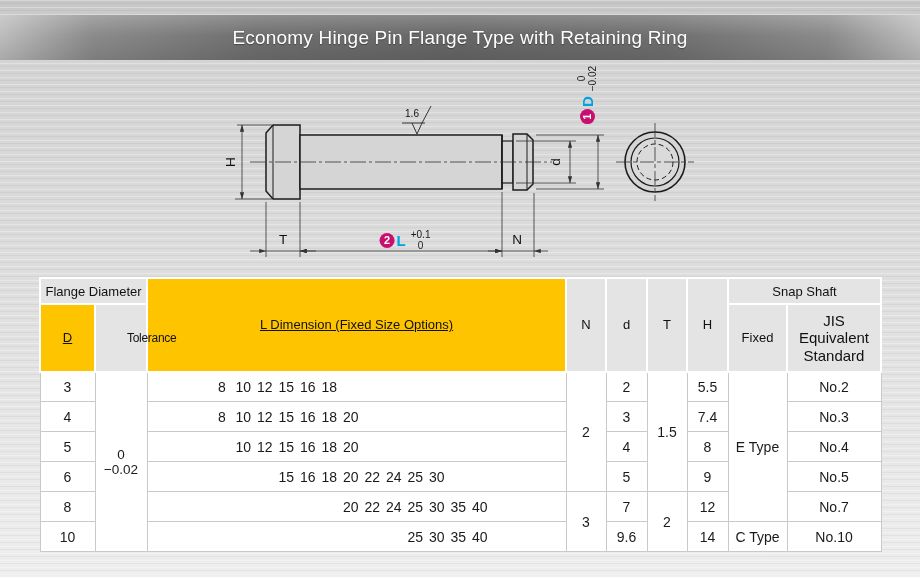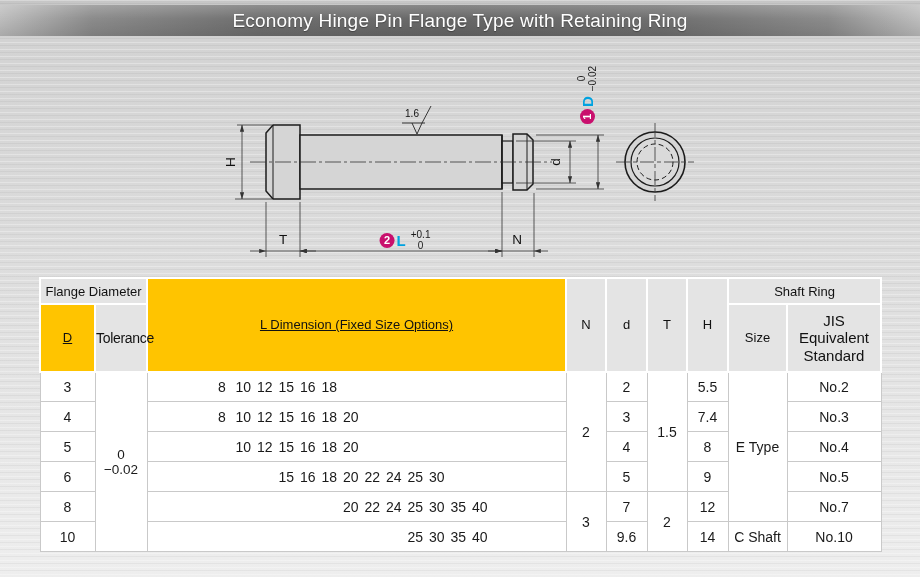--- a/index.html
+++ b/index.html
@@ -7,21 +7,21 @@
     font-family:"Liberation Sans","DejaVu Sans",sans-serif;
     background:
       repeating-linear-gradient(180deg,
         rgba(255,255,255,.30) 0 1px, rgba(255,255,255,0) 1px 3px,
         rgba(0,0,0,.045) 3px 4px, rgba(0,0,0,0) 4px 7px),
       linear-gradient(180deg,#c6c6c6 0,#d3d3d3 7%,#dbdbdb 40%,#e6e6e6 72%,#eeeeee 100%);
   }
   .page{position:absolute;inset:0;}
 
   
-  .banner{position:absolute;left:0;top:5px;width:920px;height:31px;
+  .banner{position:absolute;left:0;top:15px;width:920px;height:45px;
     background:
       linear-gradient(180deg,rgba(255,255,255,.22) 0,rgba(255,255,255,0) 45%,rgba(0,0,0,.10) 100%),
       linear-gradient(90deg,#bdbdbd 0%,#8b8b8b 10%,#6f6f6f 28%,#676767 50%,#6f6f6f 72%,#8b8b8b 90%,#bdbdbd 100%);
     display:flex;align-items:center;justify-content:center;}
   .banner-title{color:#fff;font-size:19px;font-weight:500;letter-spacing:.2px;
     text-shadow:0 1px 1px rgba(0,0,0,.35);}
 
   
   .draw-svg{position:absolute;left:0;top:40px;width:920px;height:230px;}
   .dimlbl{position:absolute;font-size:13.5px;color:#111;white-space:nowrap;
@@ -36,21 +36,21 @@
     margin-left:5px;color:#1a1a1a;text-align:center;font-weight:400;}
   .rough{font-size:10px;color:#111;}
 
   
   table.spec{position:absolute;left:39px;top:277px;width:841px;
     border-collapse:collapse;table-layout:fixed;}
   table.spec th{background:#e4e4e4;border:2px solid #fff;font-weight:normal;
     font-size:13px;color:#111;text-align:center;vertical-align:middle;padding:0;}
   table.spec th.yellow{background:#ffc400;text-decoration:underline;}
   table.spec th.jis-th{font-size:15px;line-height:1.15;padding:7px 6px;}
-  table.spec th.tol-th{font-size:14px;letter-spacing:-.3px;white-space:nowrap;overflow:visible;}
+  table.spec th.tol-th{font-size:12px;letter-spacing:-.3px;white-space:nowrap;overflow:visible;padding-left:31px;}
   table.spec thead tr:first-child{height:26px;}
   table.spec thead tr:last-child{height:33px;}
   table.spec tbody tr{height:30px;}
   table.spec td{background:#fff;border:1px solid #c9c9c9;text-align:center;
     vertical-align:middle;font-size:14px;color:#1a1a1a;padding:0;}
   td.l-cell{position:relative;text-align:left;}
   td.l-cell .lv{position:absolute;top:50%;transform:translateY(-50%);
     width:22px;text-align:center;font-size:14px;}
   td.tol-cell div{line-height:15px;font-size:13.5px;}
 
@@ -166,26 +166,26 @@
         <col style="width:94px">
     </colgroup>
     <thead>
       <tr>
         <th colspan="2">Flange Diameter</th>
         <th rowspan="2" class="yellow" style="background: rgb(255, 196, 0);">L Dimension (Fixed Size Options)</th>
         <th rowspan="2">N</th>
         <th rowspan="2">d</th>
         <th rowspan="2">T</th>
         <th rowspan="2">H</th>
-        <th colspan="2">Shaft Ring</th>
+        <th colspan="2">Snap Shaft</th>
       </tr>
       <tr>
         <th class="yellow" style="background: rgb(255, 196, 0);">D</th>
         <th class="tol-th">Tolerance</th>
-        <th>Size</th>
+        <th>Fixed</th>
         <th class="jis-th">JIS Equivalent Standard</th>
       </tr>
     </thead>
     <tbody>
         <tr>
           <td>3</td>
           <td class="tol-cell" rowspan="6">
             <div>0</div>
             <div>−0.02</div>
           </td>
@@ -269,19 +269,19 @@
         <tr>
           <td>10</td>
           <td class="l-cell">
             <span class="lv" style="left: 256.8px;">25</span>
             <span class="lv" style="left: 278.3px;">30</span>
             <span class="lv" style="left: 299.8px;">35</span>
             <span class="lv" style="left: 321.3px;">40</span>
           </td>
           <td>9.6</td>
           <td>14</td>
-          <td rowspan="1">C Shaft</td>
+          <td rowspan="1">C Type</td>
           <td>No.10</td>
         </tr>
       </tbody>
   </table>
 
 </div>
 
 </body></html>

